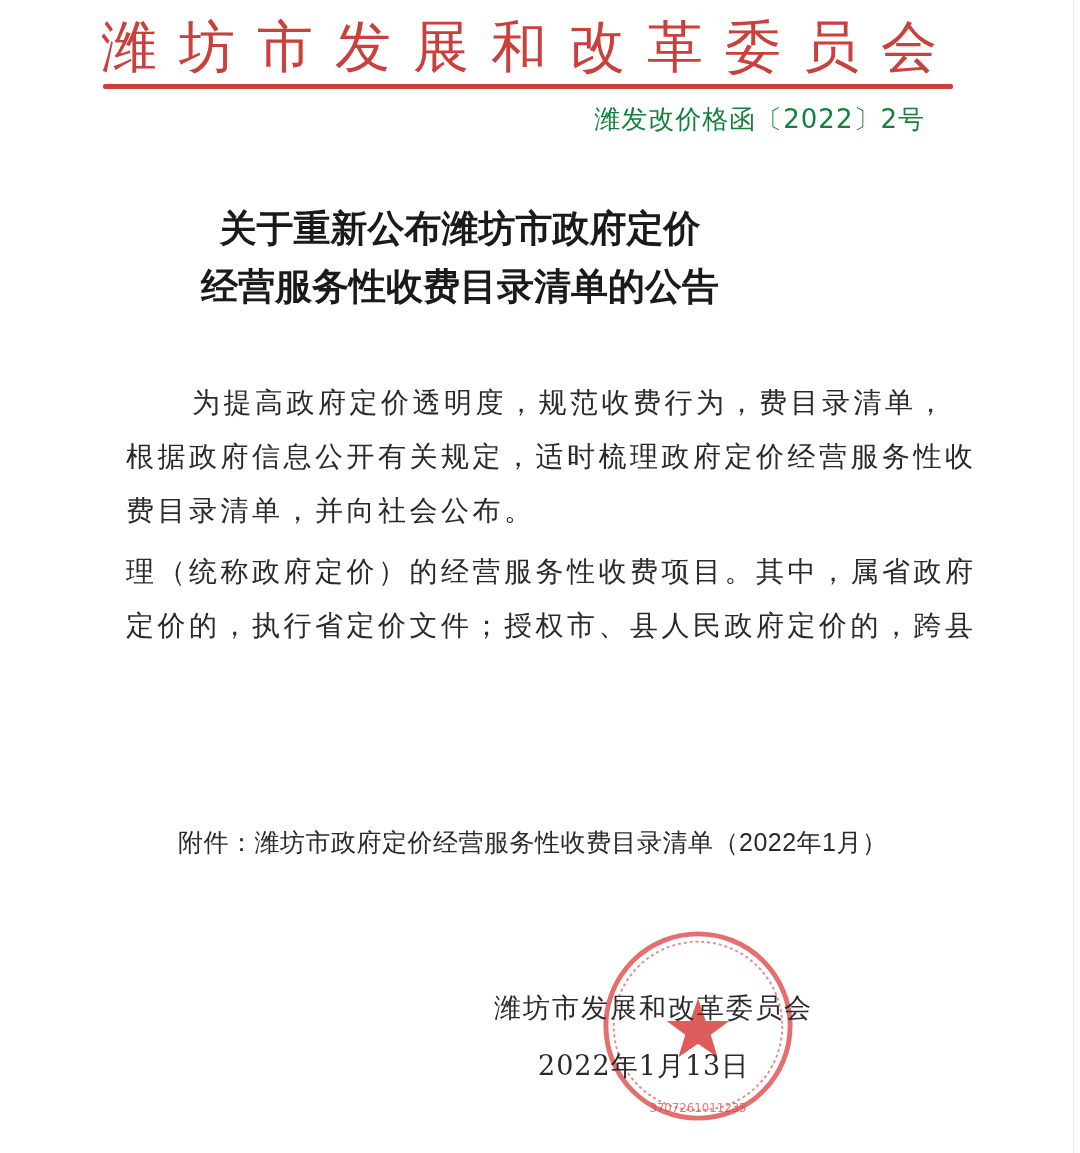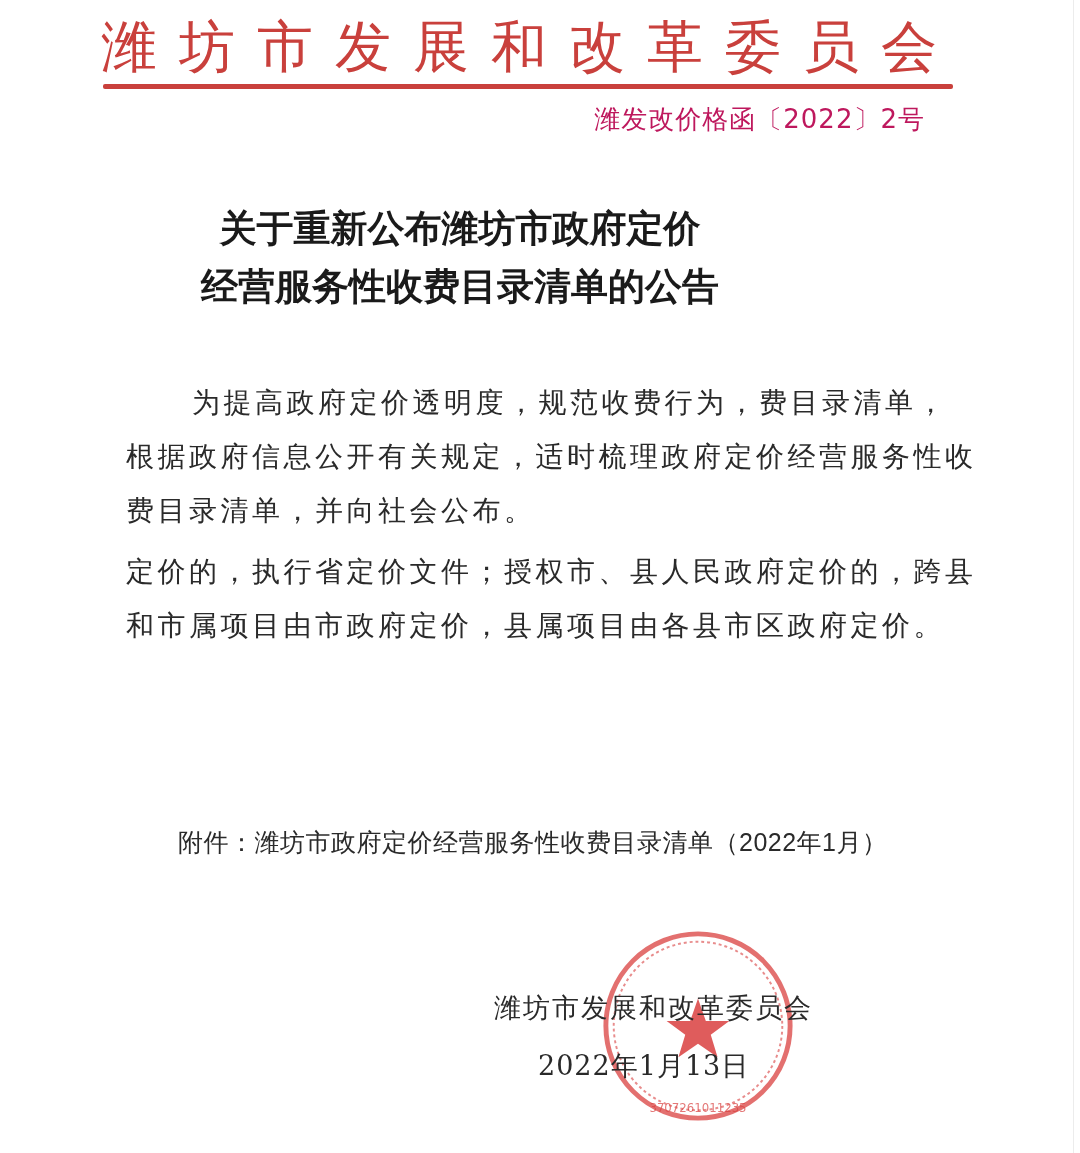--- a/index.html
+++ b/index.html
@@ -44,21 +44,21 @@
       height: 5px;
       background: #c9403c;
       border-radius: 2px;
     }
     .doc-number {
       position: absolute;
       right: 155px;
       top: 102px;
       font-family: "DejaVu Sans", "Liberation Sans", sans-serif;
       font-size: 26px;
-      color: #be185d;
+      color: #15803d;
       white-space: nowrap;
       letter-spacing: 1px;
       text-align: right;
     }
     .title {
       position: absolute;
       left: 0;
       width: 920px;
       text-align: center;
       font-family: "DejaVu Sans", "Liberation Sans", sans-serif;
@@ -132,22 +132,22 @@
 <div class="title title-line-1">关于重新公布潍坊市政府定价</div>
 <div class="title title-line-2">经营服务性收费目录清单的公告</div>
 
 <div class="body-para para-1">
   <span class="body-line" style="padding-left:14px">为提高政府定价透明度，规范收费行为，费目录清单，</span>
   <span class="body-line" style="margin-left:-52px">根据政府信息公开有关规定，适时梳理政府定价经营服务性收</span>
   <span class="body-line" style="margin-left:-52px">费目录清单，并向社会公布。</span>
 </div>
 
 <div class="body-para para-2">
+  <span class="body-line" style="margin-left:-52px">理（统称政府定价）的经营服务性收费项目。其中，属省政府</span>
   <span class="body-line" style="margin-left:-52px">定价的，执行省定价文件；授权市、县人民政府定价的，跨县</span>
-  <span class="body-line" style="margin-left:-52px">和市属项目由市政府定价，县属项目由各县市区政府定价。</span>
 </div>
 
 <div class="attachment">附件：潍坊市政府定价经营服务性收费目录清单（2022年1月）</div>
 
 <svg class="seal" viewBox="0 0 200 200" xmlns="http://www.w3.org/2000/svg">
   <circle cx="100" cy="100" r="94" fill="none" stroke="#d9403f" stroke-width="5" opacity="0.75"></circle>
   <circle cx="100" cy="100" r="86" fill="none" stroke="#d9403f" stroke-width="2" stroke-dasharray="3 3" opacity="0.6"></circle>
   <polygon points="100,72 108,95 132,95 113,109 120,132 100,118 80,132 87,109 68,95 92,95" fill="#d9403f" opacity="0.85"></polygon>
   <text x="100" y="188" font-size="12" fill="#d9403f" text-anchor="middle" opacity="0.7" font-family="DejaVu Sans, sans-serif">3707261011235</text>
 </svg>

